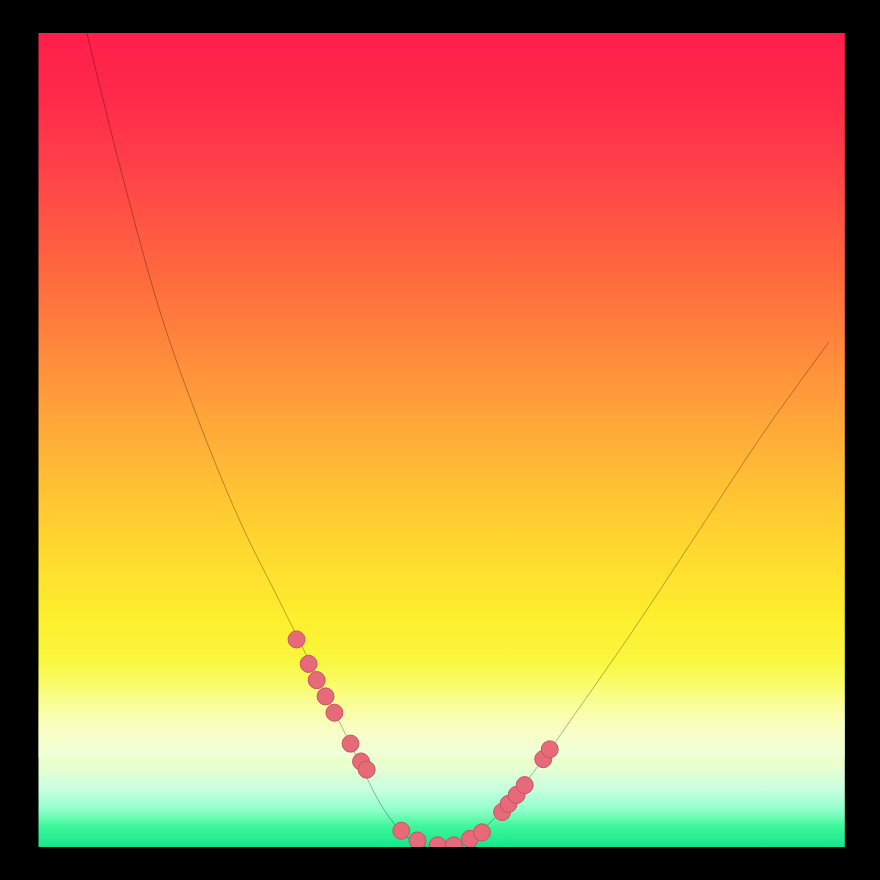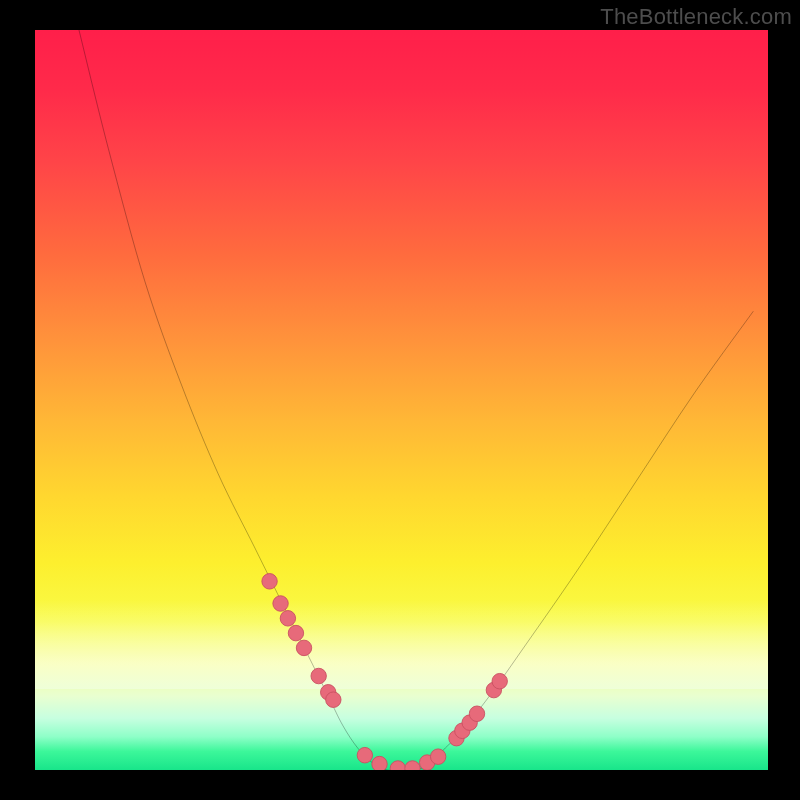--- a/index.html
+++ b/index.html
@@ -68,21 +68,20 @@
     font-size: 22px;
     font-weight: 500;
     letter-spacing: 0.2px;
     user-select: none;
   }
 </style>
 </head>
 <body>
 
 <div class="frame">
-  <div class="watermark">TheBottleneck.com</div>
 
   <div class="plot-area">
     <div class="wash"></div>
     <svg class="curve" viewBox="0 0 100 100" preserveAspectRatio="none">
       <path id="curve-path" d="M 6 0 C 6.67 2.67, 8.50 10.33, 10.00 16.00 C 11.50 21.67, 13.33 28.67, 15.00 34.00 C 16.67 39.33, 18.33 43.67, 20.00 48.00 C 21.67 52.33, 23.33 56.33, 25.00 60.00 C 26.67 63.67, 28.50 67.00, 30.00 70.00 C 31.50 73.00, 32.83 75.67, 34.00 78.00 C 35.17 80.33, 36.00 82.00, 37.00 84.00 C 38.00 86.00, 39.17 88.33, 40.00 90.00 C 40.83 91.67, 41.33 92.83, 42.00 94.00 C 42.67 95.17, 43.33 96.17, 44.00 97.00 C 44.67 97.83, 45.33 98.50, 46.00 99.00 C 46.67 99.50, 47.33 99.83, 48.00 100.00 C 48.67 100.17, 49.33 100.00, 50.00 100.00 C 50.67 100.00, 51.33 100.17, 52.00 100.00 C 52.67 99.83, 53.33 99.50, 54.00 99.00 C 54.67 98.50, 55.33 97.67, 56.00 97.00 C 56.67 96.33, 57.00 96.17, 58.00 95.00 C 59.00 93.83, 60.50 92.00, 62.00 90.00 C 63.50 88.00, 65.00 85.83, 67.00 83.00 C 69.00 80.17, 71.50 76.67, 74.00 73.00 C 76.50 69.33, 79.33 65.00, 82.00 61.00 C 84.67 57.00, 87.33 52.83, 90.00 49.00 C 92.67 45.17, 96.67 39.83, 98.00 38.00" fill="none" stroke="#000000" stroke-width="0.28" vector-effect="non-scaling-stroke"></path>
       <g id="marker-layer">
           <ellipse cx="32.00" cy="74.50" rx="1.05" ry="1.05" fill="#e76a7a" stroke="#c94f60" stroke-width="0.12"></ellipse>
           <ellipse cx="33.50" cy="77.50" rx="1.05" ry="1.05" fill="#e76a7a" stroke="#c94f60" stroke-width="0.12"></ellipse>
           <ellipse cx="34.50" cy="79.50" rx="1.05" ry="1.05" fill="#e76a7a" stroke="#c94f60" stroke-width="0.12"></ellipse>
           <ellipse cx="35.60" cy="81.50" rx="1.05" ry="1.05" fill="#e76a7a" stroke="#c94f60" stroke-width="0.12"></ellipse>

